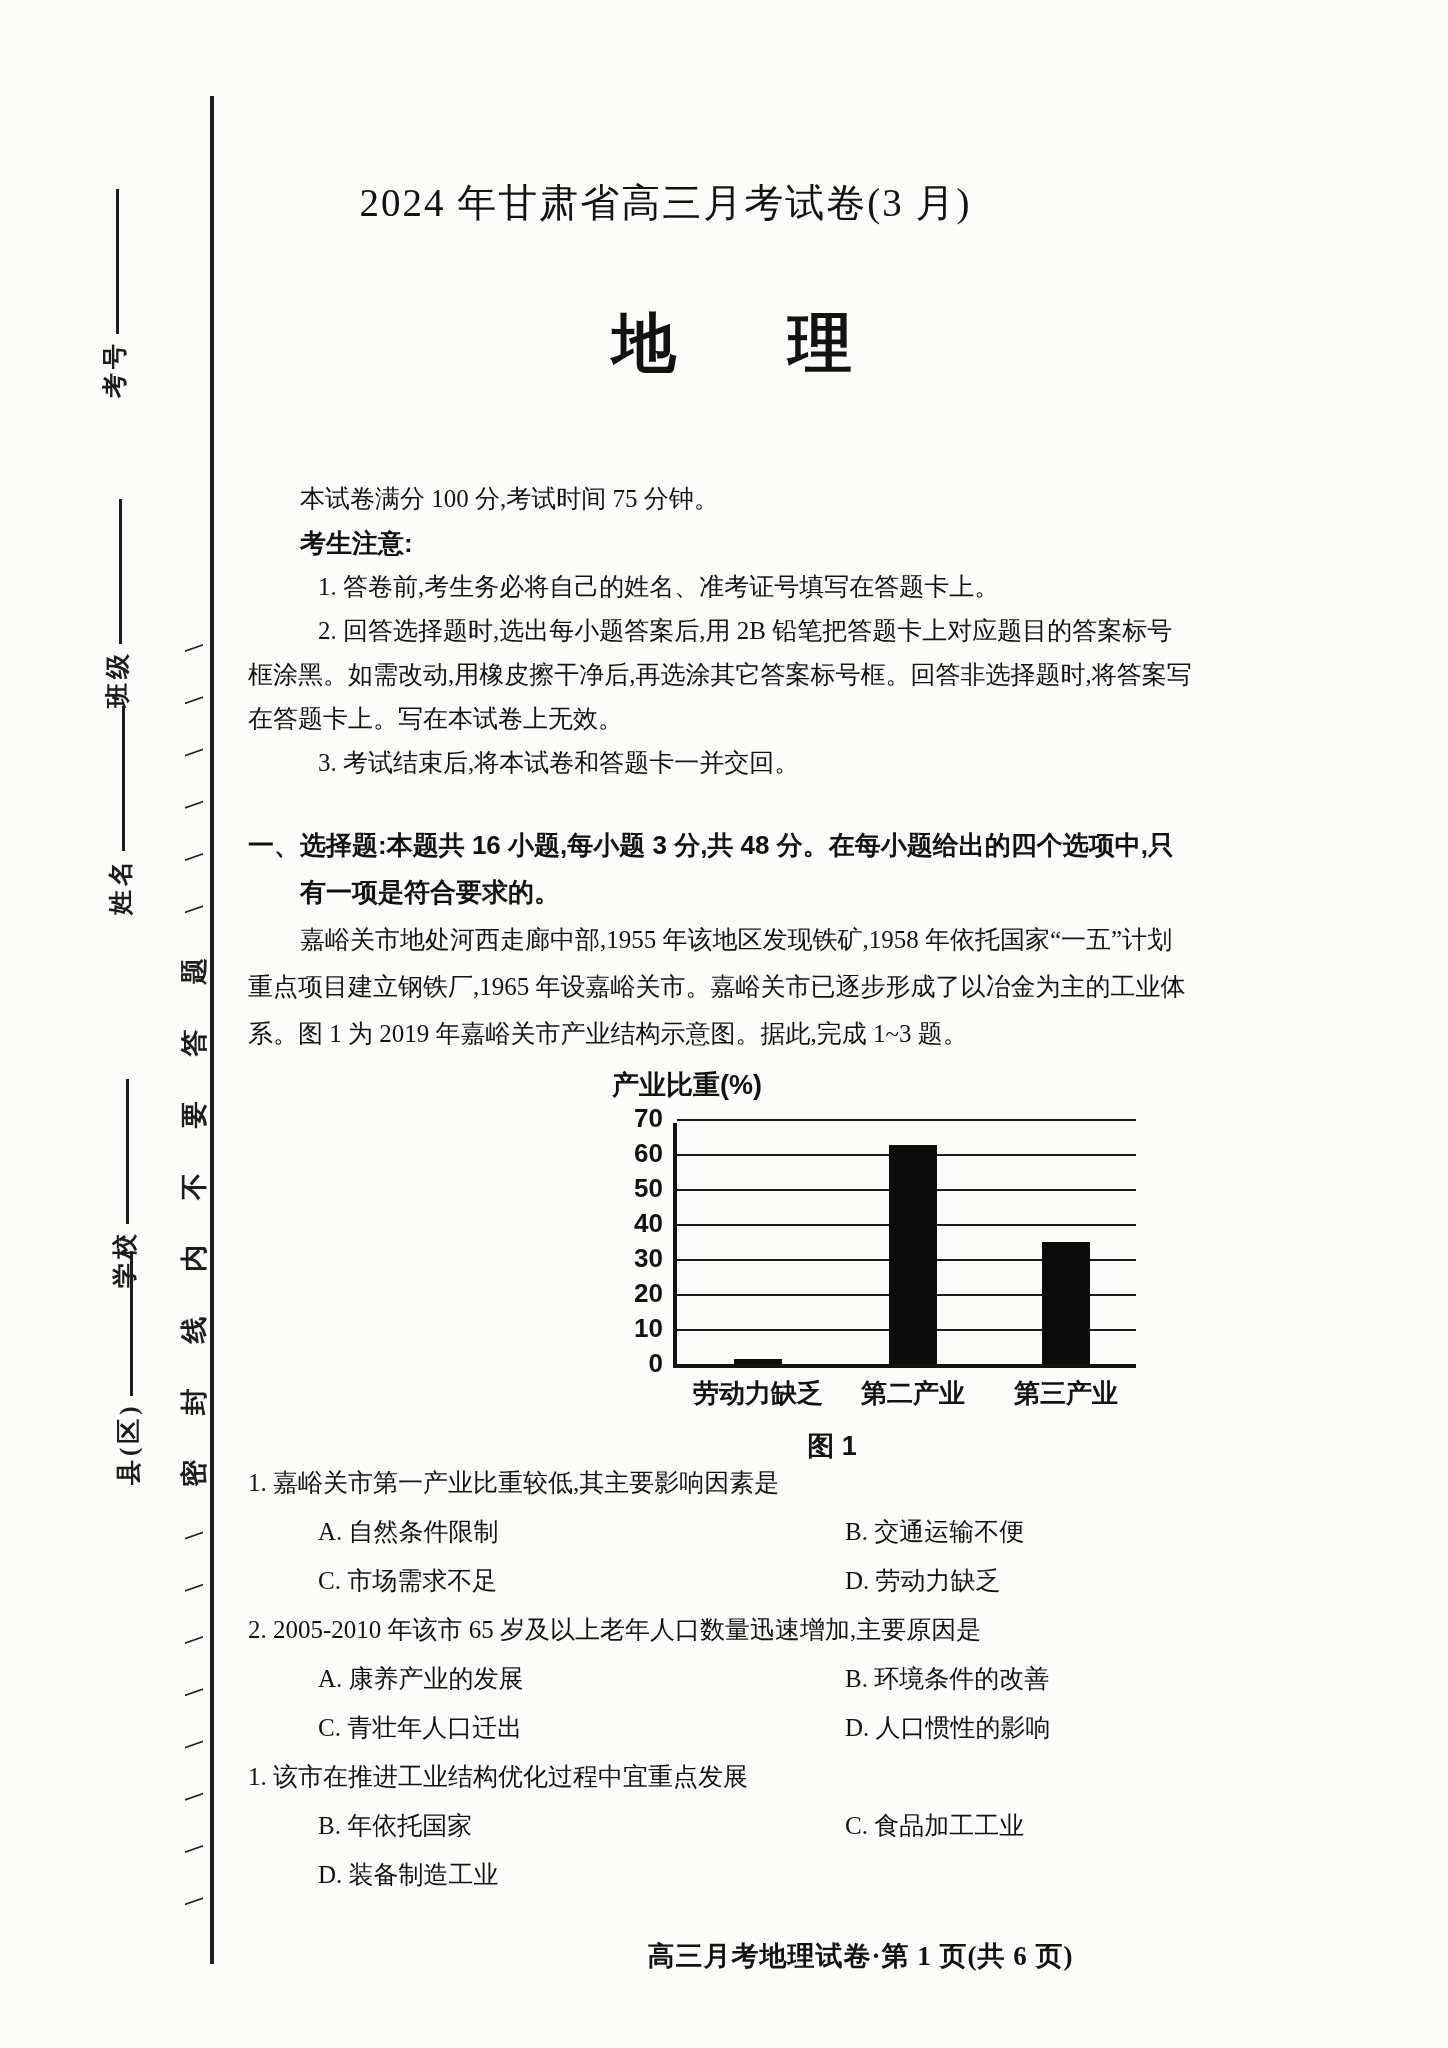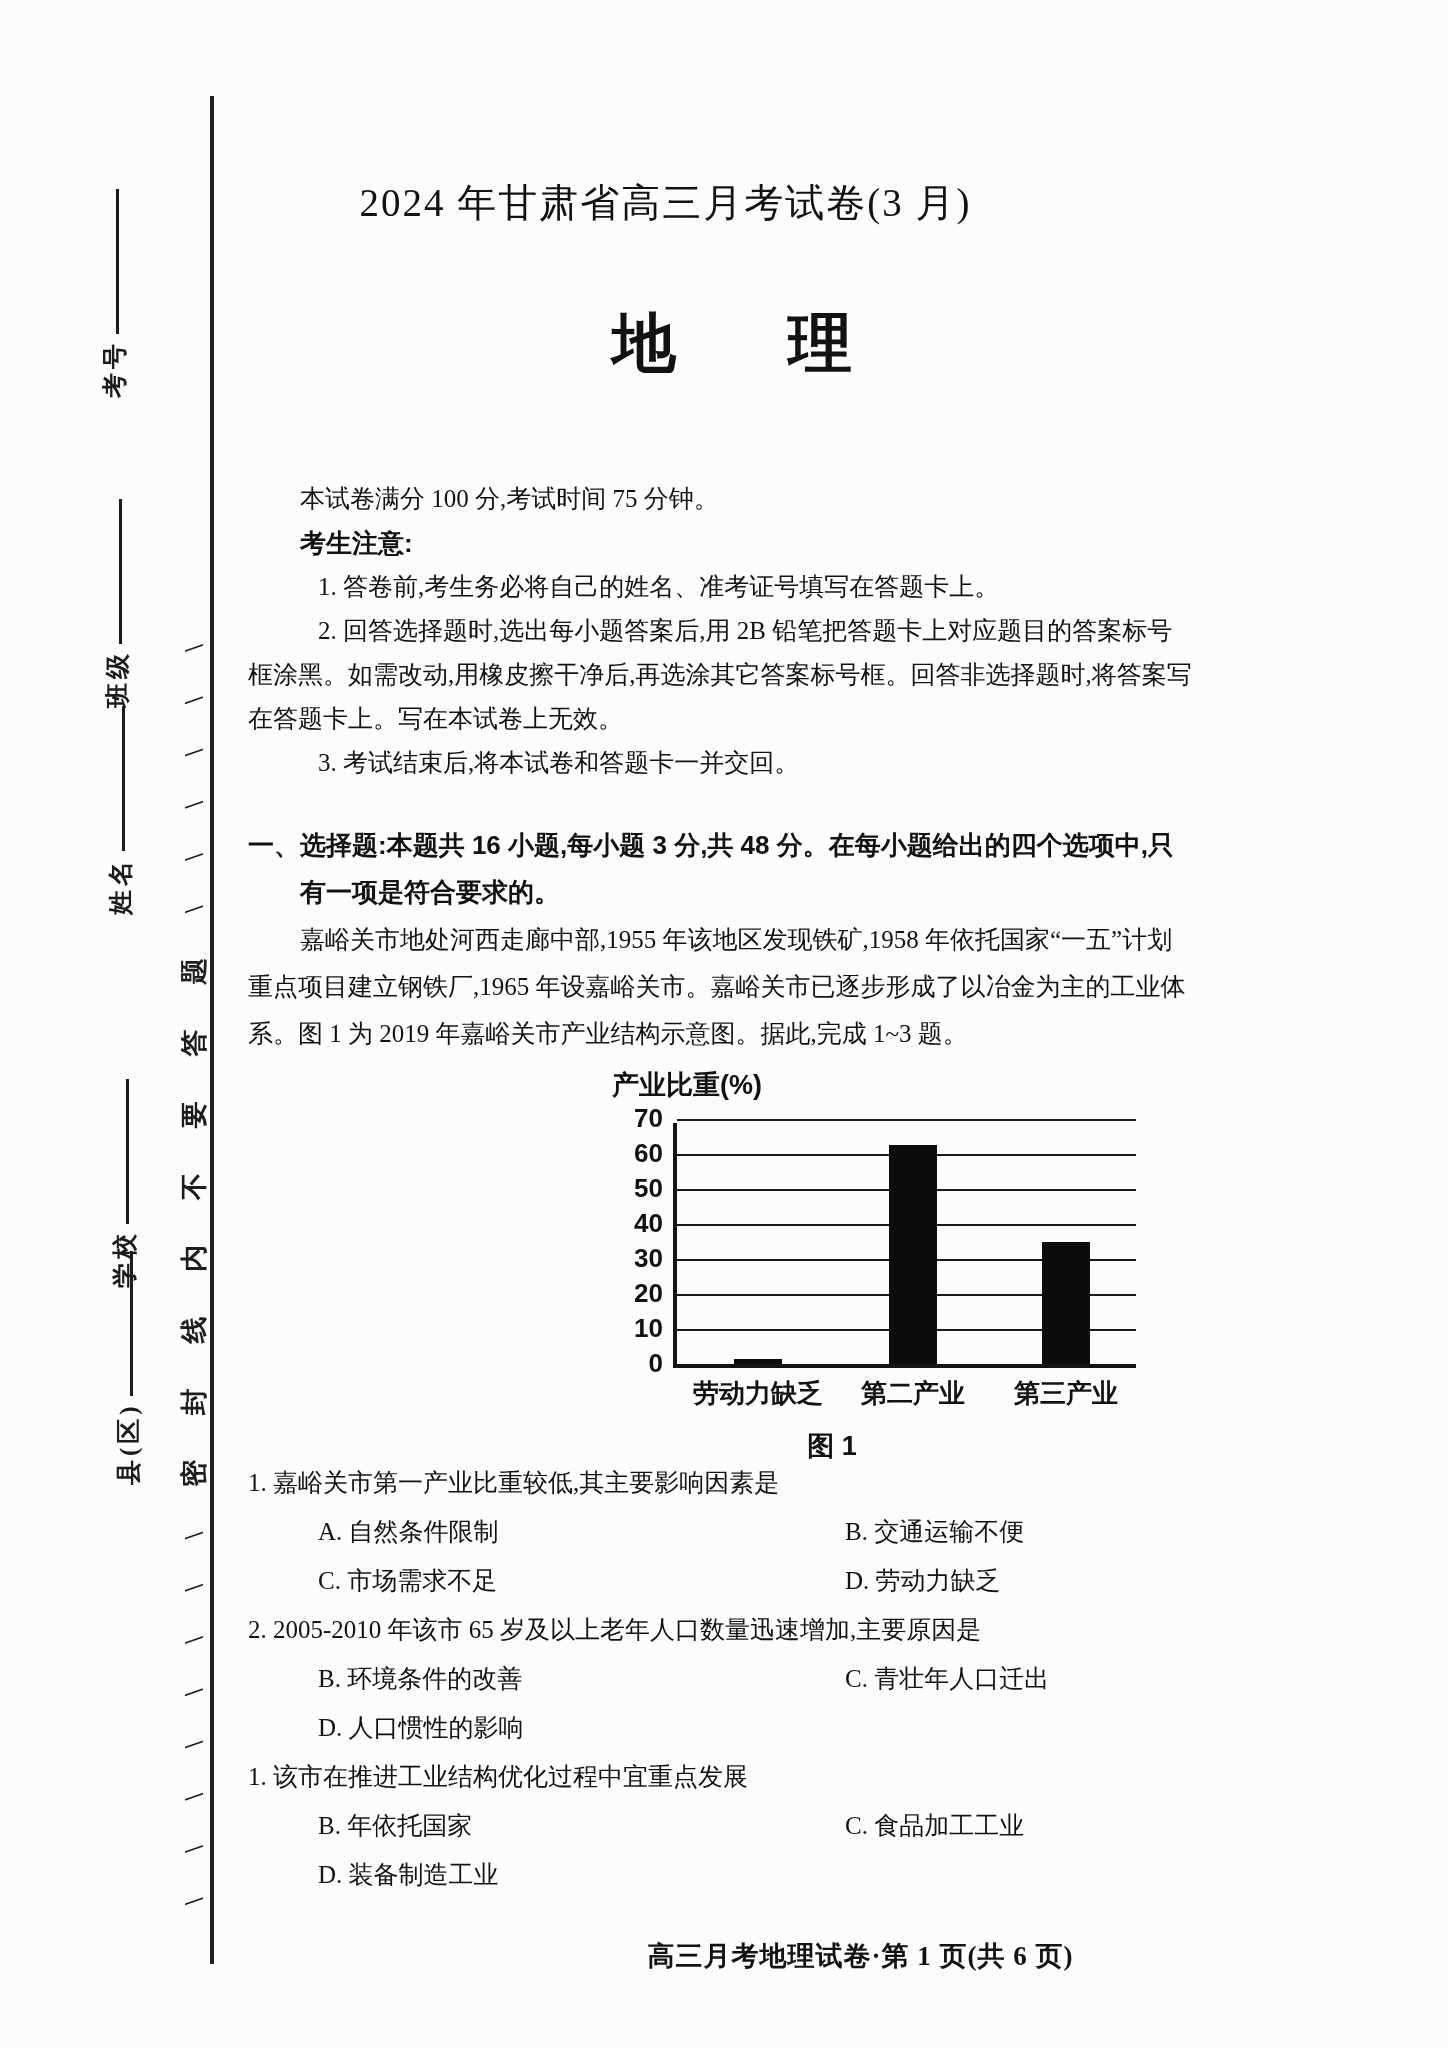--- a/index.html
+++ b/index.html
@@ -139,20 +139,21 @@
         <div>A. 自然条件限制</div>
         <div>B. 交通运输不便</div>
         <div>C. 市场需求不足</div>
         <div>D. 劳动力缺乏</div>
       </div>
     </div>
 
     <div>
       <div class="stem">2. 2005-2010 年该市 65 岁及以上老年人口数量迅速增加,主要原因是</div>
       <div class="opts">
+        <div>A. 康养产业的发展</div>
         <div>B. 环境条件的改善</div>
         <div>C. 青壮年人口迁出</div>
         <div>D. 人口惯性的影响</div>
       </div>
     </div>
 
     <div>
       <div class="stem">1. 该市在推进工业结构优化过程中宜重点发展</div>
       <div class="opts">
         <div>B. 年依托国家</div>

